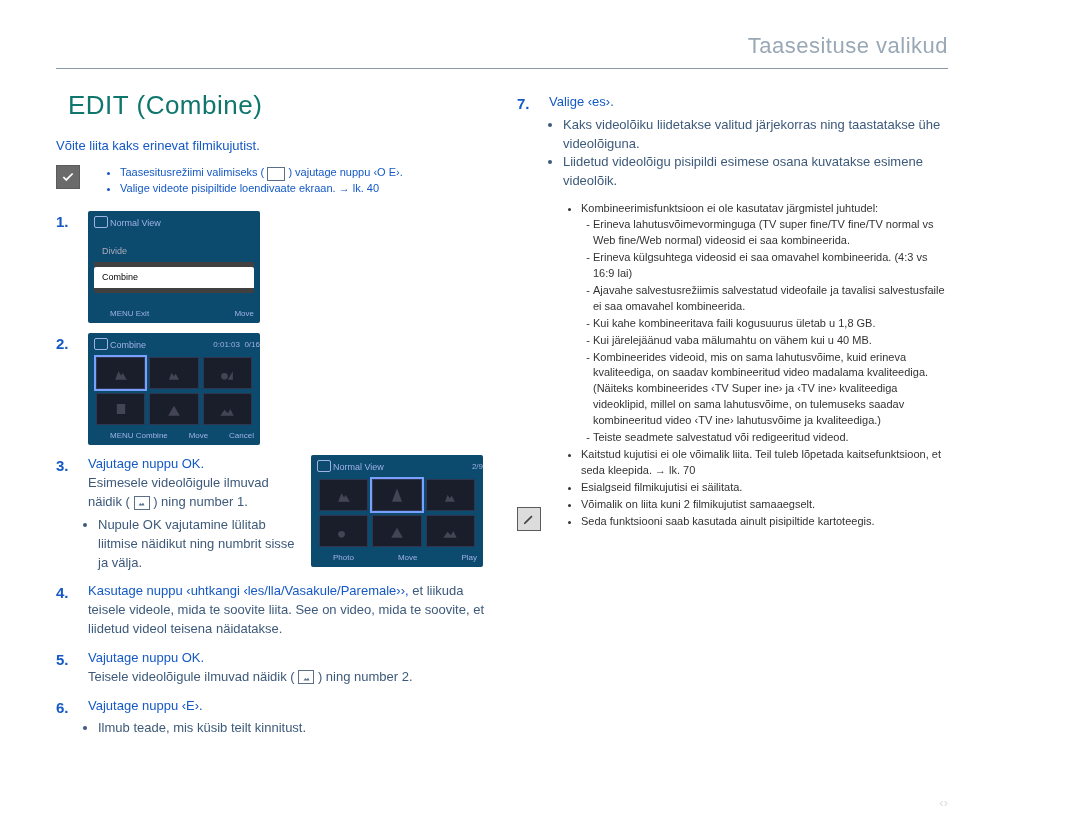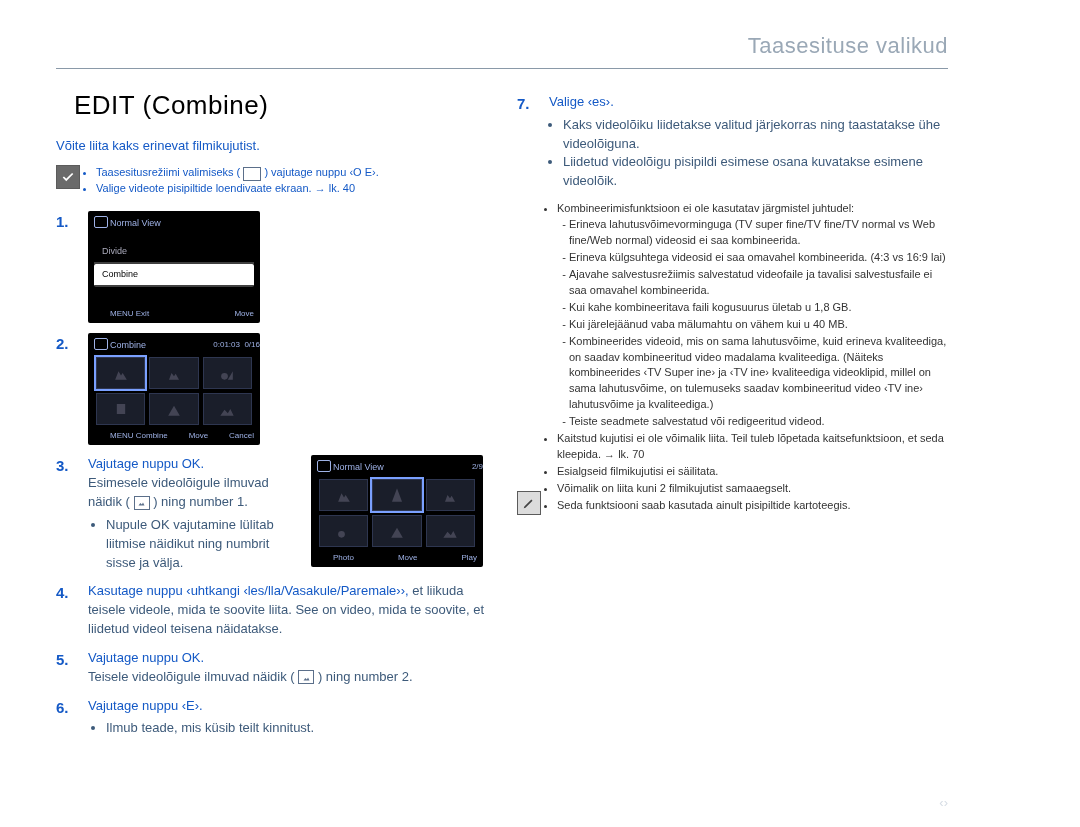--- a/index.html
+++ b/index.html
@@ -1,41 +1,41 @@
 <!DOCTYPE html>
 <html><head>
 <meta charset="utf-8">
 <style>
 body{margin:0;font-family:Arial,Helvetica,sans-serif;background:#fff;color:#3d5a7a;font-size:13px;line-height:1.45}
 .page{width:1004px;height:827px;box-sizing:border-box;padding:30px 56px 20px 56px;position:relative}
 .header{text-align:right;color:#9aa8b6;font-size:22px;letter-spacing:.5px;padding-bottom:6px}
 .rule{border:none;border-top:1px solid #8a99a8;margin:0 0 18px 0}
 .cols{display:flex;gap:30px}
 .col{flex:1;min-width:0}
-h1{font-size:26px;font-weight:400;color:#000000;margin:0 0 12px 18px;letter-spacing:.5px}
+h1{font-size:26px;font-weight:400;color:#0f766e;margin:0 0 12px 12px;letter-spacing:.5px}
 .intro{color:#1459c6;margin:0 0 10px 0}
-.tipbox{display:flex;gap:2px;margin-bottom:14px}
+.tipbox{display:flex;gap:26px;margin-bottom:14px}
 .tipicon{width:22px;height:22px;border:1px solid #5b5b5b;background:#6a6a6a;display:flex;align-items:center;justify-content:center;flex:0 0 22px}
 .tipicon.note{background:#dcdcdc}
 .tipicon svg{width:14px;height:14px}
 .tipbox ul{margin:0;padding-left:14px;list-style:disc;color:#1459c6;font-size:11px}
 .tipbox.note ul{color:#333}
 .tipbox.note li{margin-bottom:1px}
 .tipbox.note ul ul{list-style:'- ';padding-left:12px;color:#333}
 .row{display:flex;gap:14px;margin-bottom:10px}
 .n{color:#1459c6;font-size:15px;font-weight:700;flex:0 0 18px}
 .rowtext{flex:1}
 .rowtext .lead{color:#1459c6}
-.rowtext .sub{margin:4px 0 0 14px;list-style:disc;padding-left:4px}
+.rowtext .sub{margin:4px 0 0 6px;list-style:disc;padding-left:4px}
 .screen{flex:0 0 176px}
-.lcd{width:172px;height:112px;background:#000000;border-radius:2px;position:relative;color:#d7ddef;font-size:9px}
+.lcd{width:172px;height:112px;background:#0c4a6e;border-radius:2px;position:relative;color:#d7ddef;font-size:9px}
 .lcd .title{position:absolute;top:6px;left:22px;color:#9fb2e6}
 .lcd .camicon{position:absolute;top:5px;left:6px;width:12px;height:10px;border:1px solid #9fb2e6;border-radius:2px}
 .lcd .menu{position:absolute;top:30px;left:6px;right:6px}
-.lcd .mi{padding:4px 8px;border-bottom:2px solid #404040;color:#aab}
+.lcd .mi{padding:4px 8px;border-bottom:5px solid #404040;color:#aab}
 .lcd .mi.sel{background:#fff;color:#000;border-radius:2px}
 .lcd .bottom{position:absolute;bottom:4px;left:22px;right:6px;display:flex;justify-content:space-between;color:#9fb2e6}
 .lcd .bottom span{font-size:8px}
 .lcd .grid{position:absolute;top:24px;left:8px;right:8px;bottom:20px;display:grid;grid-template-columns:repeat(3,1fr);gap:4px}
 .lcd .cell{background:#1a1e2a;border:1px solid #2e3650;display:flex;align-items:center;justify-content:center}
 .lcd .cell svg{width:26px;height:20px;opacity:.7}
 .lcd .cell.sel{outline:2px solid #7aa0ff}
 .lcd .badge{position:absolute;top:6px;right:0;font-size:8px;color:#9fb2e6}
 .sideinfo{margin-top:0}
 .sideinfo ul{margin:4px 0 0 14px;padding:0;list-style:disc}

